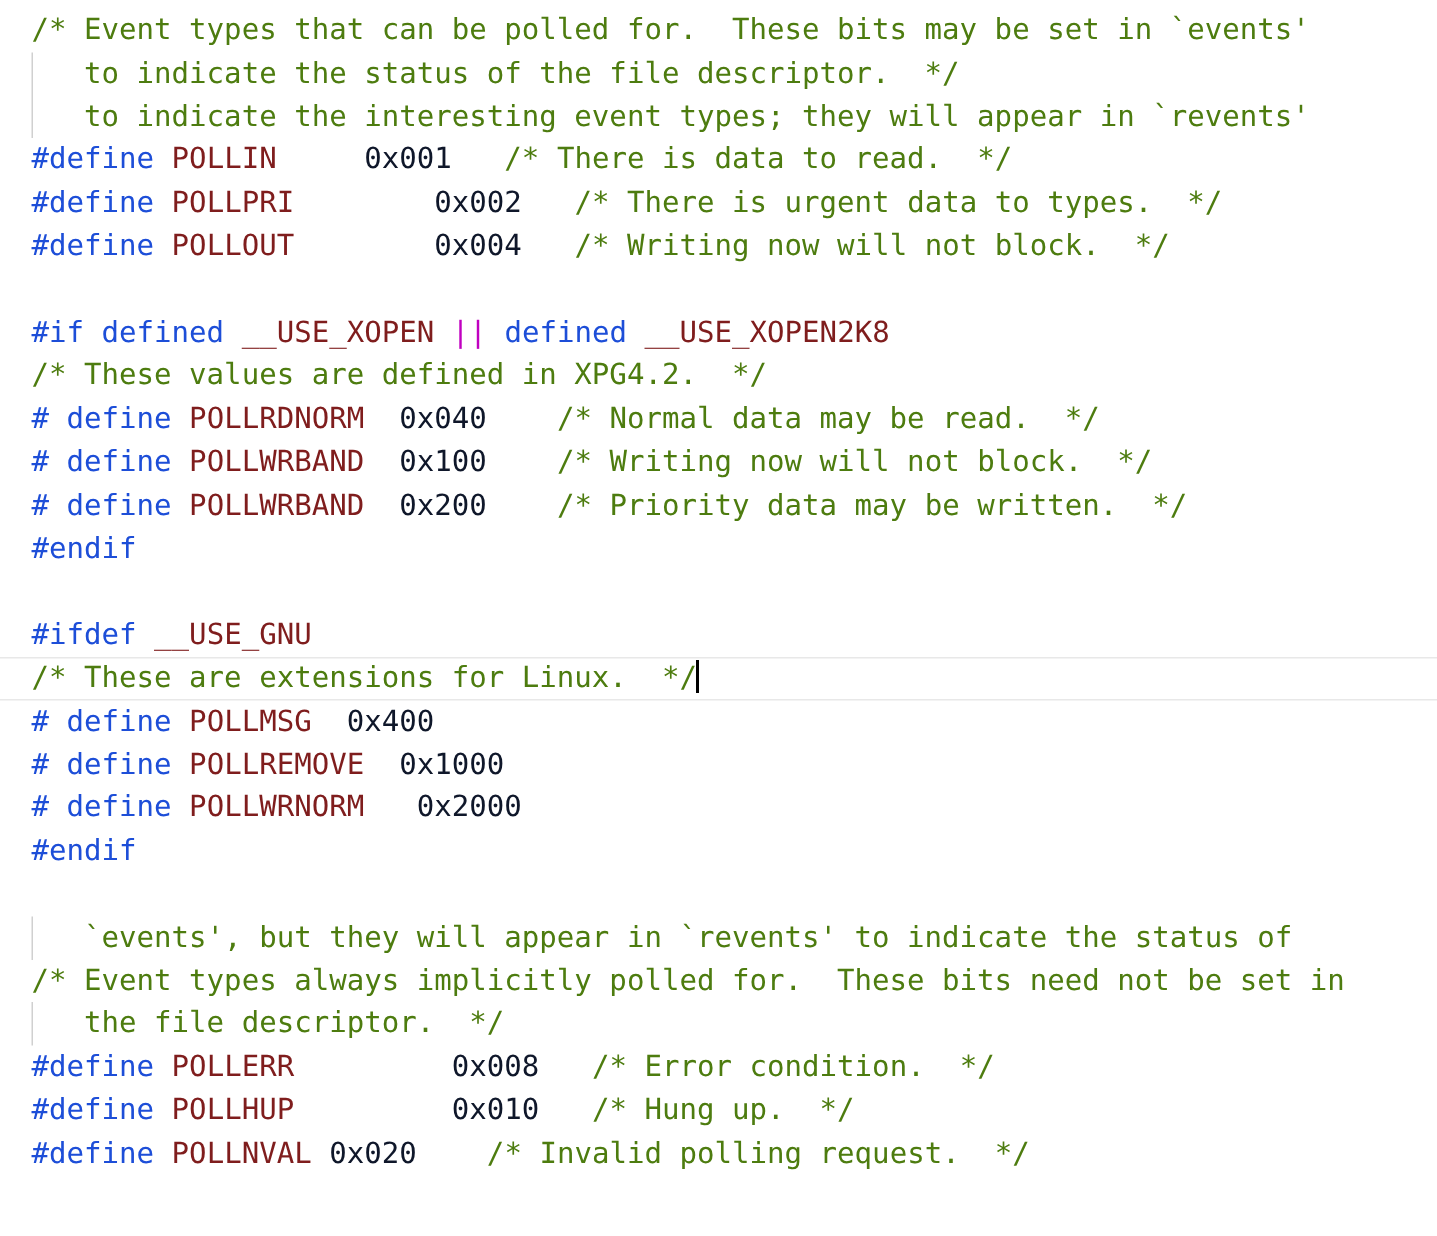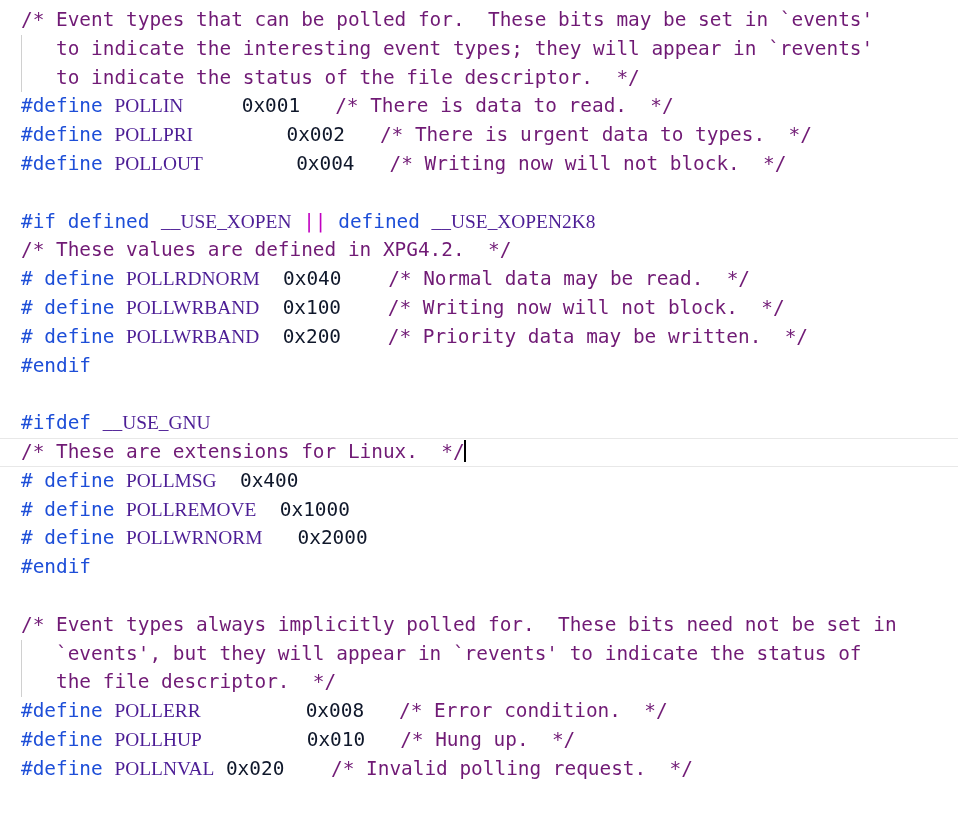--- a/index.html
+++ b/index.html
@@ -51,63 +51,63 @@
     content: "";
     position: absolute;
     left: 21px;
     top: 0;
     bottom: 0;
     width: 1px;
     background: #d0d0d0;
   }
 
   
-  .cmt   { color: #701a75; text-align: right; }
+  .cmt   { color: #4d7c0f; text-align: right; }
   .pre   { color: #1d4ed8; }
-  .id    { color: #4c1d95; font-family: Liberation Serif, serif; }
+  .id    { color: #7f1d1d; }
   .num   { color: #0f172a; }
   .op    { color: #C000C0; }
   .plain { color: #000000; }
 
   
   .caret {
     display: inline-block;
     width: 0;
     border-left: 2px solid #000000;
     height: 22px;
     vertical-align: -4px;
     margin-left: -1px;
   }
 </style>
 </head>
 <body>
 
 <div id="editor">
   <div id="code-lines">
       <div class="line"><span class="cmt">/* Event types that can be polled for.  These bits may be set in `events'</span></div>
+      <div class="line guide"><span class="cmt">   to indicate the status of the file descriptor.  */</span></div>
       <div class="line guide"><span class="cmt">   to indicate the interesting event types; they will appear in `revents'</span></div>
-      <div class="line guide"><span class="cmt">   to indicate the status of the file descriptor.  */</span></div>
       <div class="line"><span class="pre">#define </span><span class="id">POLLIN</span><span class="plain">     </span><span class="num">0x001</span><span class="plain">   </span><span class="cmt">/* There is data to read.  */</span></div>
       <div class="line"><span class="pre">#define </span><span class="id">POLLPRI</span><span class="plain">        </span><span class="num">0x002</span><span class="plain">   </span><span class="cmt">/* There is urgent data to types.  */</span></div>
       <div class="line"><span class="pre">#define </span><span class="id">POLLOUT</span><span class="plain">        </span><span class="num">0x004</span><span class="plain">   </span><span class="cmt">/* Writing now will not block.  */</span></div>
       <div class="line">&nbsp;</div>
       <div class="line"><span class="pre">#if </span><span class="pre">defined </span><span class="id">__USE_XOPEN</span><span class="plain"> </span><span class="op">||</span><span class="plain"> </span><span class="pre">defined </span><span class="id">__USE_XOPEN2K8</span></div>
       <div class="line"><span class="cmt">/* These values are defined in XPG4.2.  */</span></div>
       <div class="line"><span class="pre"># define </span><span class="id">POLLRDNORM</span><span class="plain">  </span><span class="num">0x040</span><span class="plain">    </span><span class="cmt">/* Normal data may be read.  */</span></div>
       <div class="line"><span class="pre"># define </span><span class="id">POLLWRBAND</span><span class="plain">  </span><span class="num">0x100</span><span class="plain">    </span><span class="cmt">/* Writing now will not block.  */</span></div>
       <div class="line"><span class="pre"># define </span><span class="id">POLLWRBAND</span><span class="plain">  </span><span class="num">0x200</span><span class="plain">    </span><span class="cmt">/* Priority data may be written.  */</span></div>
       <div class="line"><span class="pre">#endif</span></div>
       <div class="line">&nbsp;</div>
       <div class="line"><span class="pre">#ifdef </span><span class="id">__USE_GNU</span></div>
       <div class="line current"><span class="cmt">/* These are extensions for Linux.  */</span><span class="caret"></span></div>
       <div class="line"><span class="pre"># define </span><span class="id">POLLMSG</span><span class="plain">  </span><span class="num">0x400</span></div>
       <div class="line"><span class="pre"># define </span><span class="id">POLLREMOVE</span><span class="plain">  </span><span class="num">0x1000</span></div>
       <div class="line"><span class="pre"># define </span><span class="id">POLLWRNORM</span><span class="plain">   </span><span class="num">0x2000</span></div>
       <div class="line"><span class="pre">#endif</span></div>
       <div class="line">&nbsp;</div>
+      <div class="line guide"><span class="cmt">   `events', but they will appear in `revents' to indicate the status of</span></div>
       <div class="line"><span class="cmt">/* Event types always implicitly polled for.  These bits need not be set in</span></div>
-      <div class="line guide"><span class="cmt">   `events', but they will appear in `revents' to indicate the status of</span></div>
       <div class="line guide"><span class="cmt">   the file descriptor.  */</span></div>
       <div class="line"><span class="pre">#define </span><span class="id">POLLERR</span><span class="plain">         </span><span class="num">0x008</span><span class="plain">   </span><span class="cmt">/* Error condition.  */</span></div>
       <div class="line"><span class="pre">#define </span><span class="id">POLLHUP</span><span class="plain">         </span><span class="num">0x010</span><span class="plain">   </span><span class="cmt">/* Hung up.  */</span></div>
       <div class="line"><span class="pre">#define </span><span class="id">POLLNVAL</span><span class="plain"> </span><span class="num">0x020</span><span class="plain">    </span><span class="cmt">/* Invalid polling request.  */</span></div>
     </div>
 </div>
 
 </body></html>

